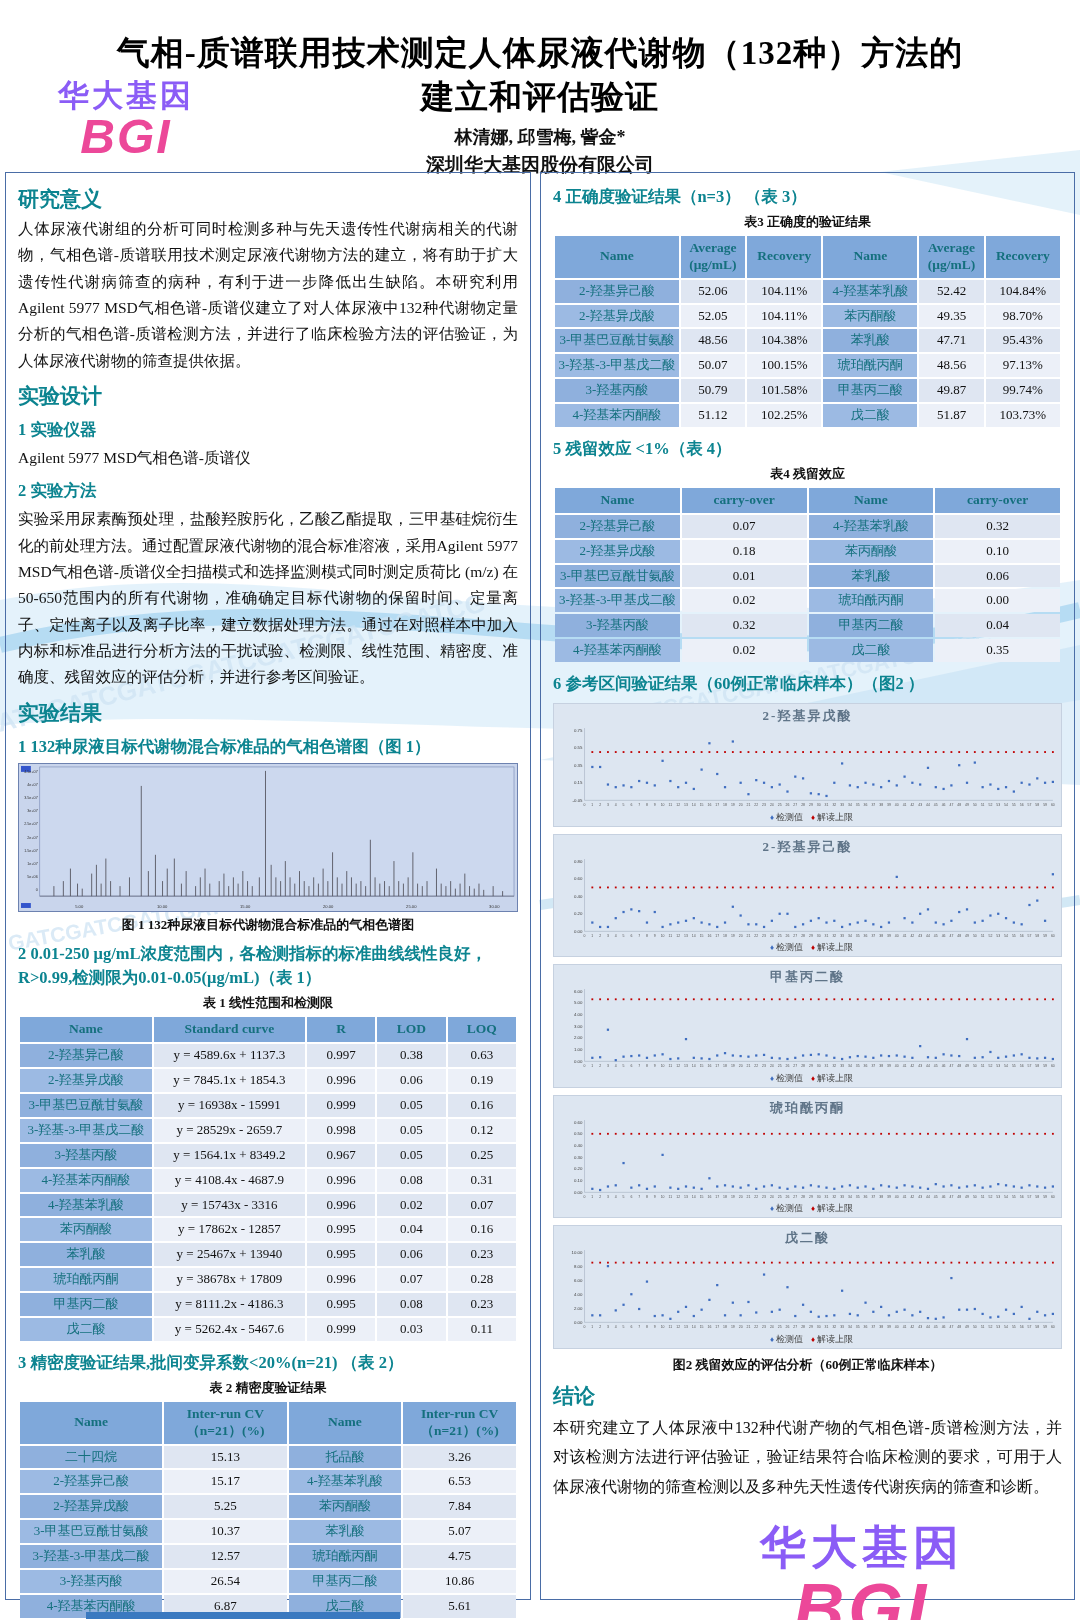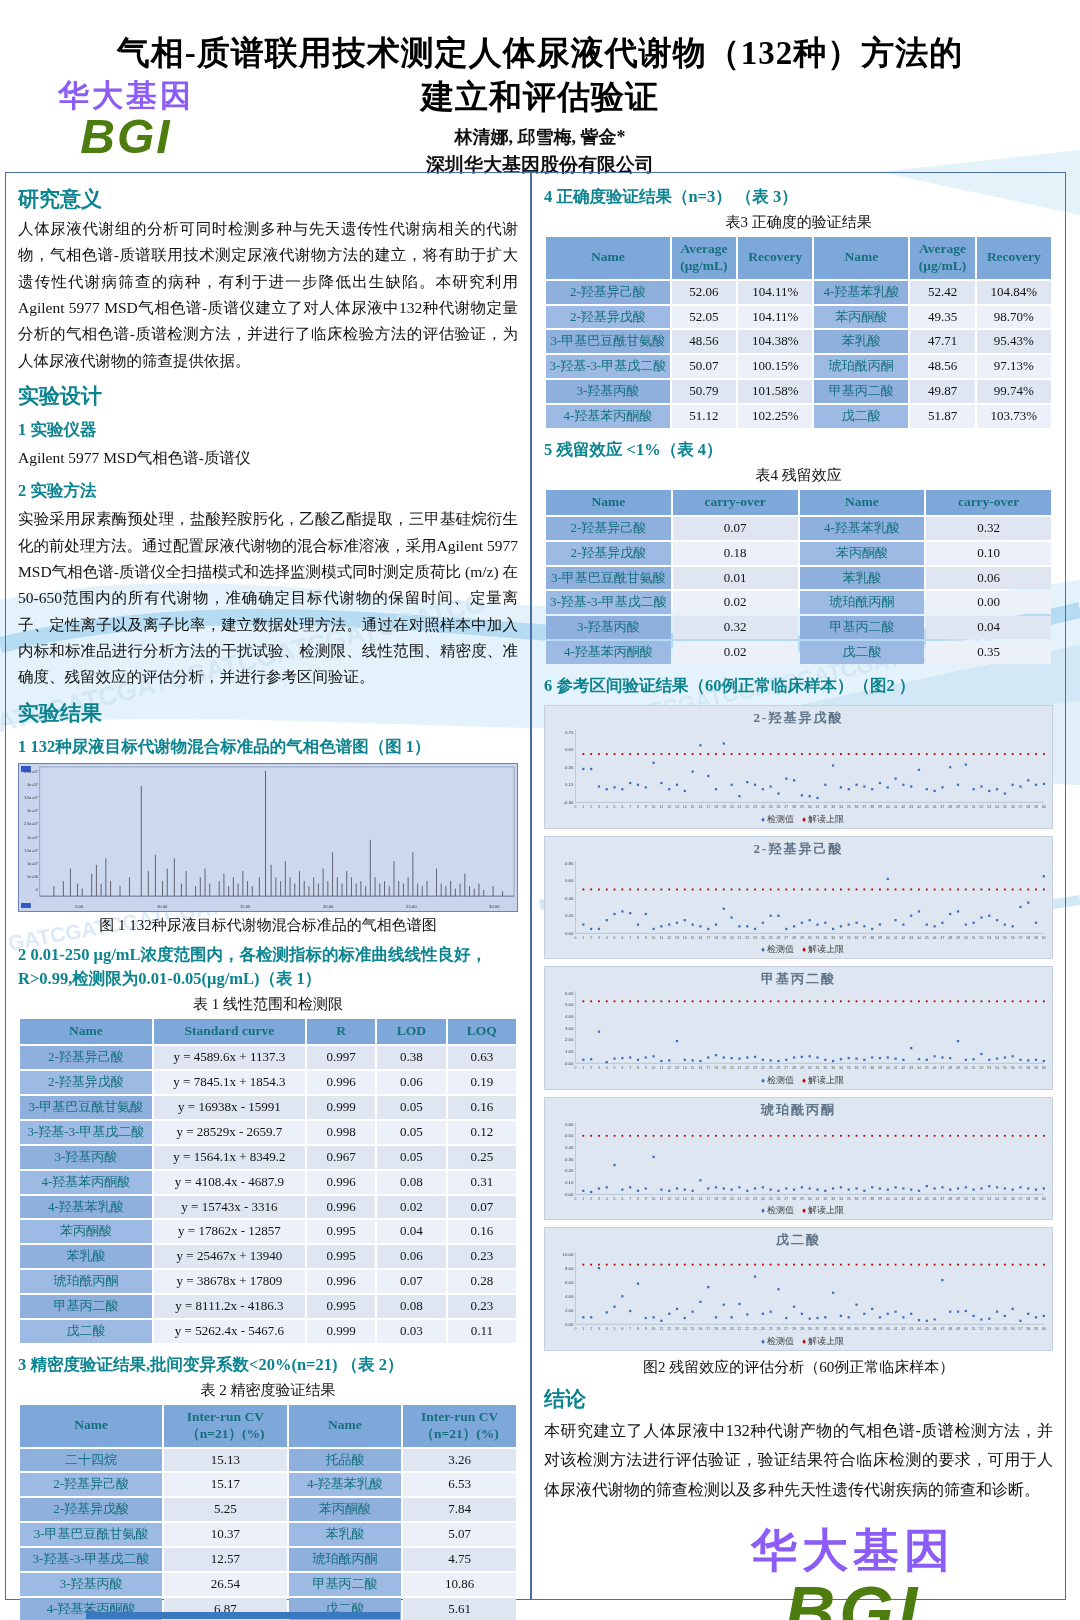--- a/index.html
+++ b/index.html
@@ -21,33 +21,33 @@
   .wm4 { left:560px; top:905px; font-size:20px; transform:rotate(-7deg); }
 
   header { position:relative; height:172px; z-index:1; }
   .title-line1, .title-line2 {
     text-align:center; font-weight:bold; color:#000;
     font-size:33px; line-height:1.32; letter-spacing:1px;
   }
   .title-line1 { padding-top:32px; }
   .logo-top { position:absolute; left:58px; top:80px; text-align:center; line-height:1; }
   .logo-cn { font-family:"Liberation Sans",sans-serif; font-weight:bold; font-size:31px; color:#8b5cf6; letter-spacing:3px; }
-  .logo-en { font-family:"Liberation Sans",sans-serif; font-weight:bold; font-style:italic; font-size:48px; color:#4d7c0f; letter-spacing:2px; margin-top:2px;text-align:center; }
+  .logo-en { font-family:"Liberation Sans",sans-serif; font-weight:bold; font-style:italic; font-size:48px; color:#ec4899; letter-spacing:2px; margin-top:2px;text-align:center; }
   .authors { text-align:center; font-weight:bold; font-size:18px; margin-top:6px; }
   .affiliation { text-align:center; font-weight:bold; font-size:19px; margin-top:3px; }
 
-  .columns { position:relative; z-index:1; display:flex; gap:0; padding:0 5px; }
+  .columns { position:relative; z-index:1; display:flex; gap:9px; padding:0 5px; }
   .col { border:1.5px solid #4a6da6; padding:4px 12px 6px; height:1428px; background:transparent; }
   .col.left  { width:526px; }
   .col.right { width:535px; }
 
   h2.sec { color:#0c8490; font-size:21px; font-weight:bold; margin:8px 0 3px; }
   h3.sub { color:#0c8490; font-size:16.5px; font-weight:bold; margin:8px 0 3px; line-height:1.45; }
   p.body { font-size:15.5px; line-height:1.7; text-align:justify; margin:3px 0; }
-  .cap { text-align:center; font-weight:normal; font-size:15px; margin:4px 0 3px; }
+  .cap { text-align:center; font-weight:bold; font-size:13px; margin:4px 0 3px; }
 
   table.datatable { width:100%; border-collapse:separate; border-spacing:2px; table-layout:fixed; margin:2px 0; }
   table.datatable th {
     background:#7fa8da; color:#15707e; font-weight:bold; font-size:13.5px;
     padding:4px 1px; text-align:center; white-space:pre-line; line-height:1.25;
   }
   table.datatable td { font-size:13px; padding:3px 1px; text-align:center; line-height:1.3; }
   td.name-cell { color:#15707e; }
   tbody tr:nth-child(odd)  td.name-cell { background:#8fb0dd; }
   tbody tr:nth-child(even) td.name-cell { background:#9cbae3; }

